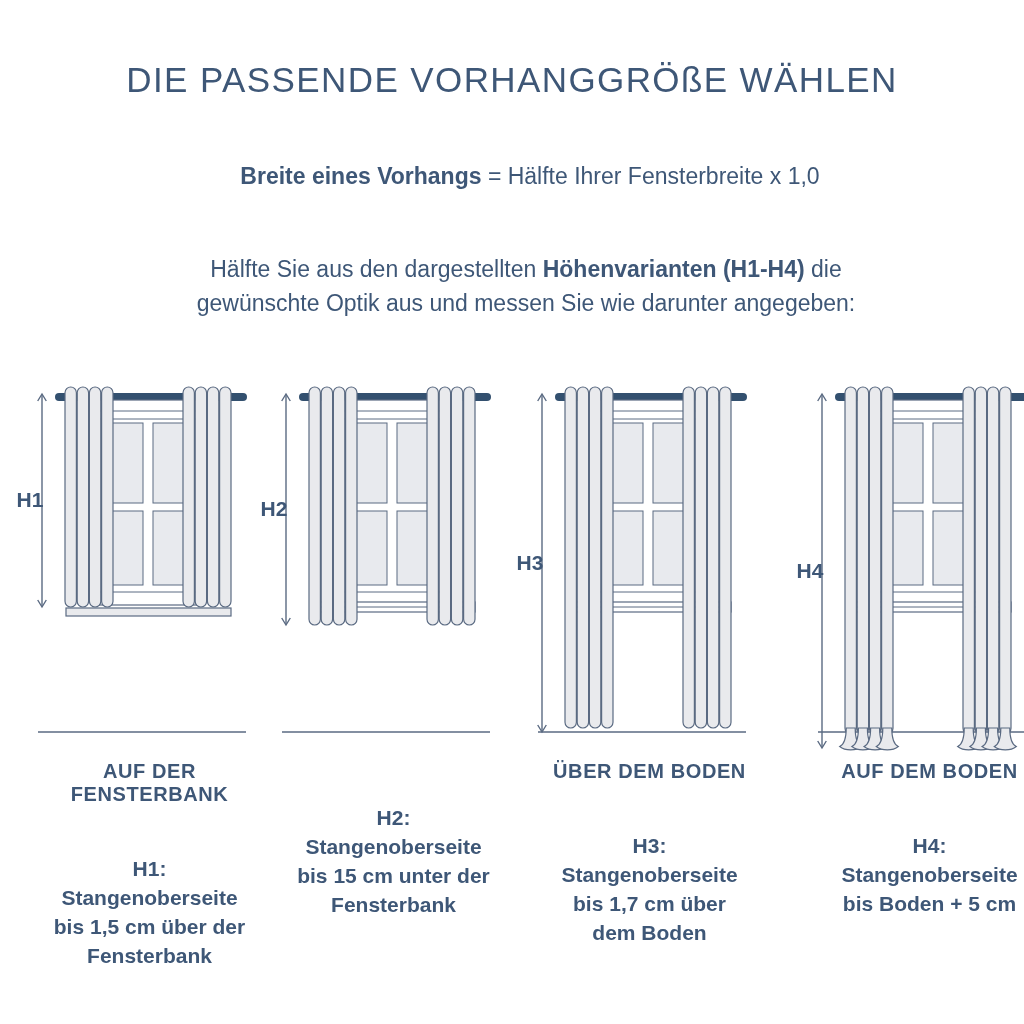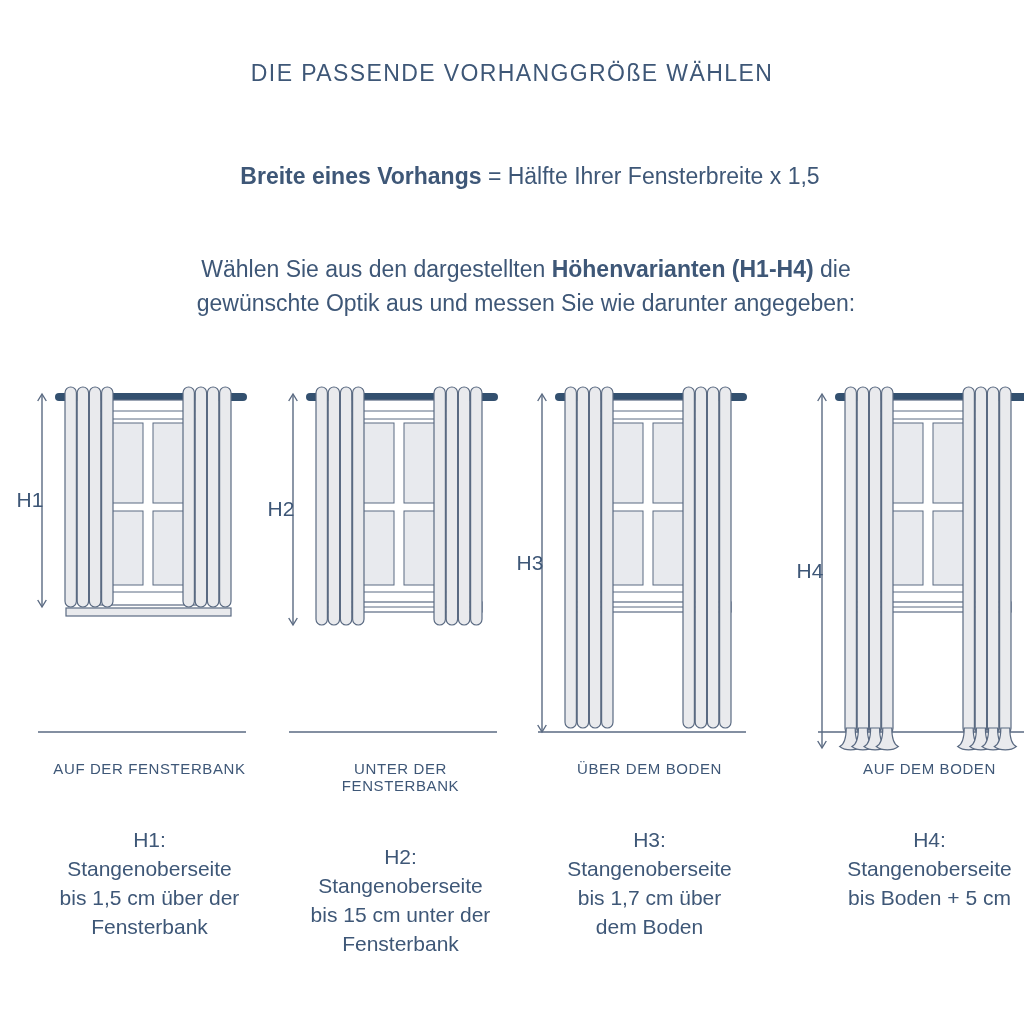--- a/index.html
+++ b/index.html
@@ -3,55 +3,55 @@
 <meta charset="utf-8">
 <style>
   html,body{margin:0;padding:0;}
   body{
     width:1024px;height:1024px;position:relative;overflow:hidden;
     background:#ffffff;color:var(--navy,#3e5777);
     font-family:"Liberation Sans","DejaVu Sans",sans-serif;
   }
   .title{
     position:absolute;top:60px;left:0;right:0;text-align:center;
-    font-size:23px;font-weight:400;letter-spacing:1.4px;
+    font-size:35px;font-weight:400;letter-spacing:1.4px;
   }
   .formula{
     position:absolute;top:163px;left:0;right:0;text-align:center;
     font-size:23px;transform:translateX(18px);
   }
   .instruction{
     position:absolute;top:252px;left:0;right:0;text-align:center;
     font-size:23px;line-height:34px;transform:translateX(14px);
   }
   .b{font-weight:700;}
-  .col{position:absolute;top:380px;width:225px;}
+  .col{position:absolute;top:380px;width:225px;font-weight:bold;}
   .col svg{display:block;overflow:visible;}
   .pos-label{
     margin-top:5px;padding-left:18px;text-align:center;
-    font-size:15px;letter-spacing:0.6px;
+    font-size:20px;letter-spacing:0.6px;
   }
   .desc{
     margin-top:48px;padding-left:18px;text-align:center;
     font-size:21px;line-height:29px;white-space:pre-line;
   }
 </style>
 </head>
 <body style="--navy: #3e5777;">
 
 <div class="title">DIE PASSENDE VORHANGGRÖßE WÄHLEN</div>
 
 <div class="formula">
   <span class="b">Breite eines Vorhangs</span>
-  <span>= Hälfte Ihrer Fensterbreite x 1,5</span>
+  <span>= Hälfte Ihrer Fensterbreite x 1,0</span>
 </div>
 
 <div class="instruction">
   <div>
-    <span>Wählen Sie aus den dargestellten</span>
+    <span>Hälfte Sie aus den dargestellten</span>
     <span class="b">Höhenvarianten (H1-H4)</span>
     <span>die</span>
   </div>
   <div>gewünschte Optik aus und messen Sie wie darunter angegeben:</div>
 </div>
 
 <div class="col" style="left:28px">
   <svg width="225" height="375" viewBox="0 0 225 375">
       <line x1="10" y1="352" x2="218" y2="352" stroke="#5a6a82" stroke-width="1.3"></line>
       <g stroke="#5a6a82" stroke-width="1.4" fill="none">
@@ -85,21 +85,21 @@
       <rect x="38" y="228" width="165" height="8" fill="#e9eaed" stroke="#5a6a82" stroke-width="1.2"></rect>
       <text x="2" y="127" text-anchor="middle" font-size="21" fill="#3e5777">H1</text>
     </svg>
   <div class="pos-label">AUF DER FENSTERBANK</div>
   <div class="desc">H1:
 Stangenoberseite
 bis 1,5 cm über der
 Fensterbank</div>
 </div>
 
-<div class="col" style="left:279px">
+<div class="col" style="left:272px">
   <svg width="225" height="375" viewBox="0 0 225 375">
       <line x1="10" y1="352" x2="218" y2="352" stroke="#5a6a82" stroke-width="1.3"></line>
       <g stroke="#5a6a82" stroke-width="1.4" fill="none">
         <line x1="14" y1="15" x2="14" y2="244"></line>
         <polyline points="9.7,21 14,14 18.3,21"></polyline>
         <polyline points="9.7,238 14,245 18.3,238"></polyline>
       </g>
       <rect x="27" y="13" width="192" height="8" rx="4" fill="#33506f"></rect>
       <g>
         <rect x="70" y="20" width="100" height="205" fill="#ffffff" stroke="#5a6a82" stroke-width="1.2"></rect>
@@ -122,21 +122,20 @@
         <rect x="73.6" y="7" width="11.4" height="238" rx="5.7" fill="#e9eaed" stroke="#5a6a82" stroke-width="1.2"></rect>
       </g>
       <g>
         <rect x="155" y="7" width="11.4" height="238" rx="5.7" fill="#e9eaed" stroke="#5a6a82" stroke-width="1.2"></rect>
         <rect x="167.2" y="7" width="11.4" height="238" rx="5.7" fill="#e9eaed" stroke="#5a6a82" stroke-width="1.2"></rect>
         <rect x="179.4" y="7" width="11.4" height="238" rx="5.7" fill="#e9eaed" stroke="#5a6a82" stroke-width="1.2"></rect>
         <rect x="191.6" y="7" width="11.4" height="238" rx="5.7" fill="#e9eaed" stroke="#5a6a82" stroke-width="1.2"></rect>
       </g>
       <text x="2" y="136" text-anchor="middle" font-size="21" fill="#3e5777">H2</text>
     </svg>
-  <div class="pos-label">UNTER DER FENSTERBANK</div>
   <div class="desc">H2:
 Stangenoberseite
 bis 15 cm unter der
 Fensterbank</div>
 </div>
 
 <div class="col" style="left:528px">
   <svg width="225" height="375" viewBox="0 0 225 375">
       <line x1="10" y1="352" x2="218" y2="352" stroke="#5a6a82" stroke-width="1.3"></line>
       <g stroke="#5a6a82" stroke-width="1.4" fill="none">

